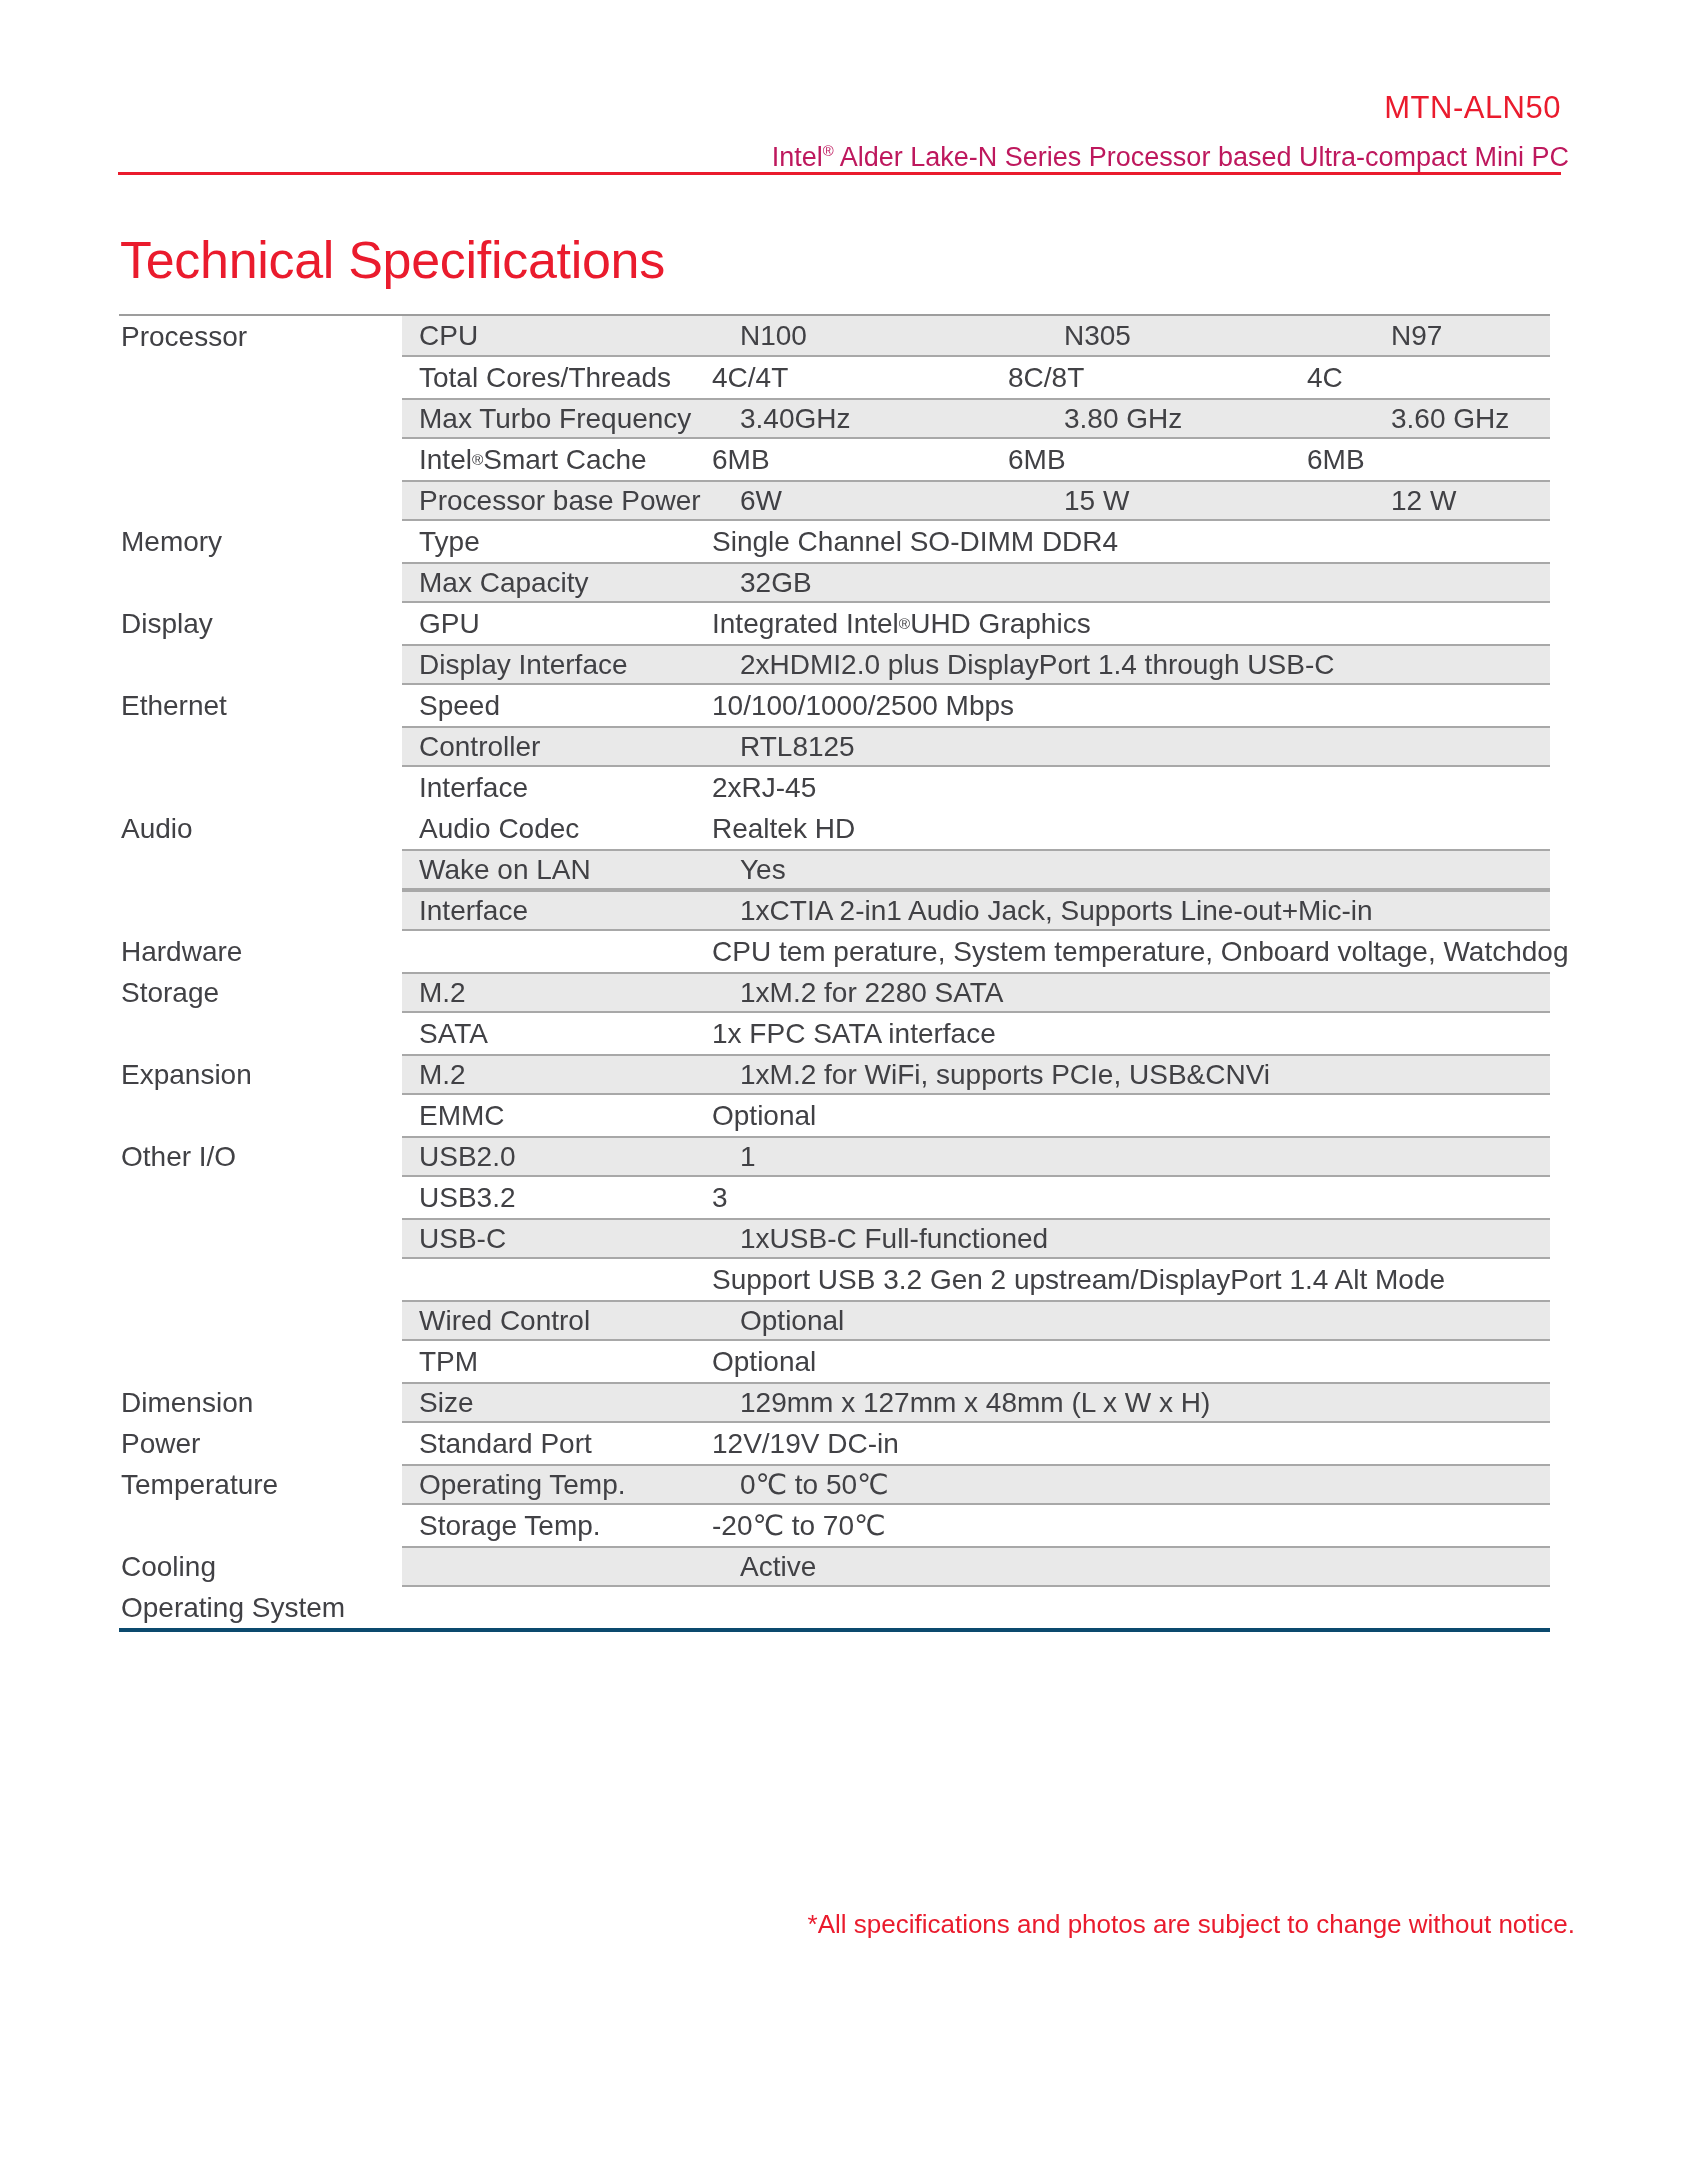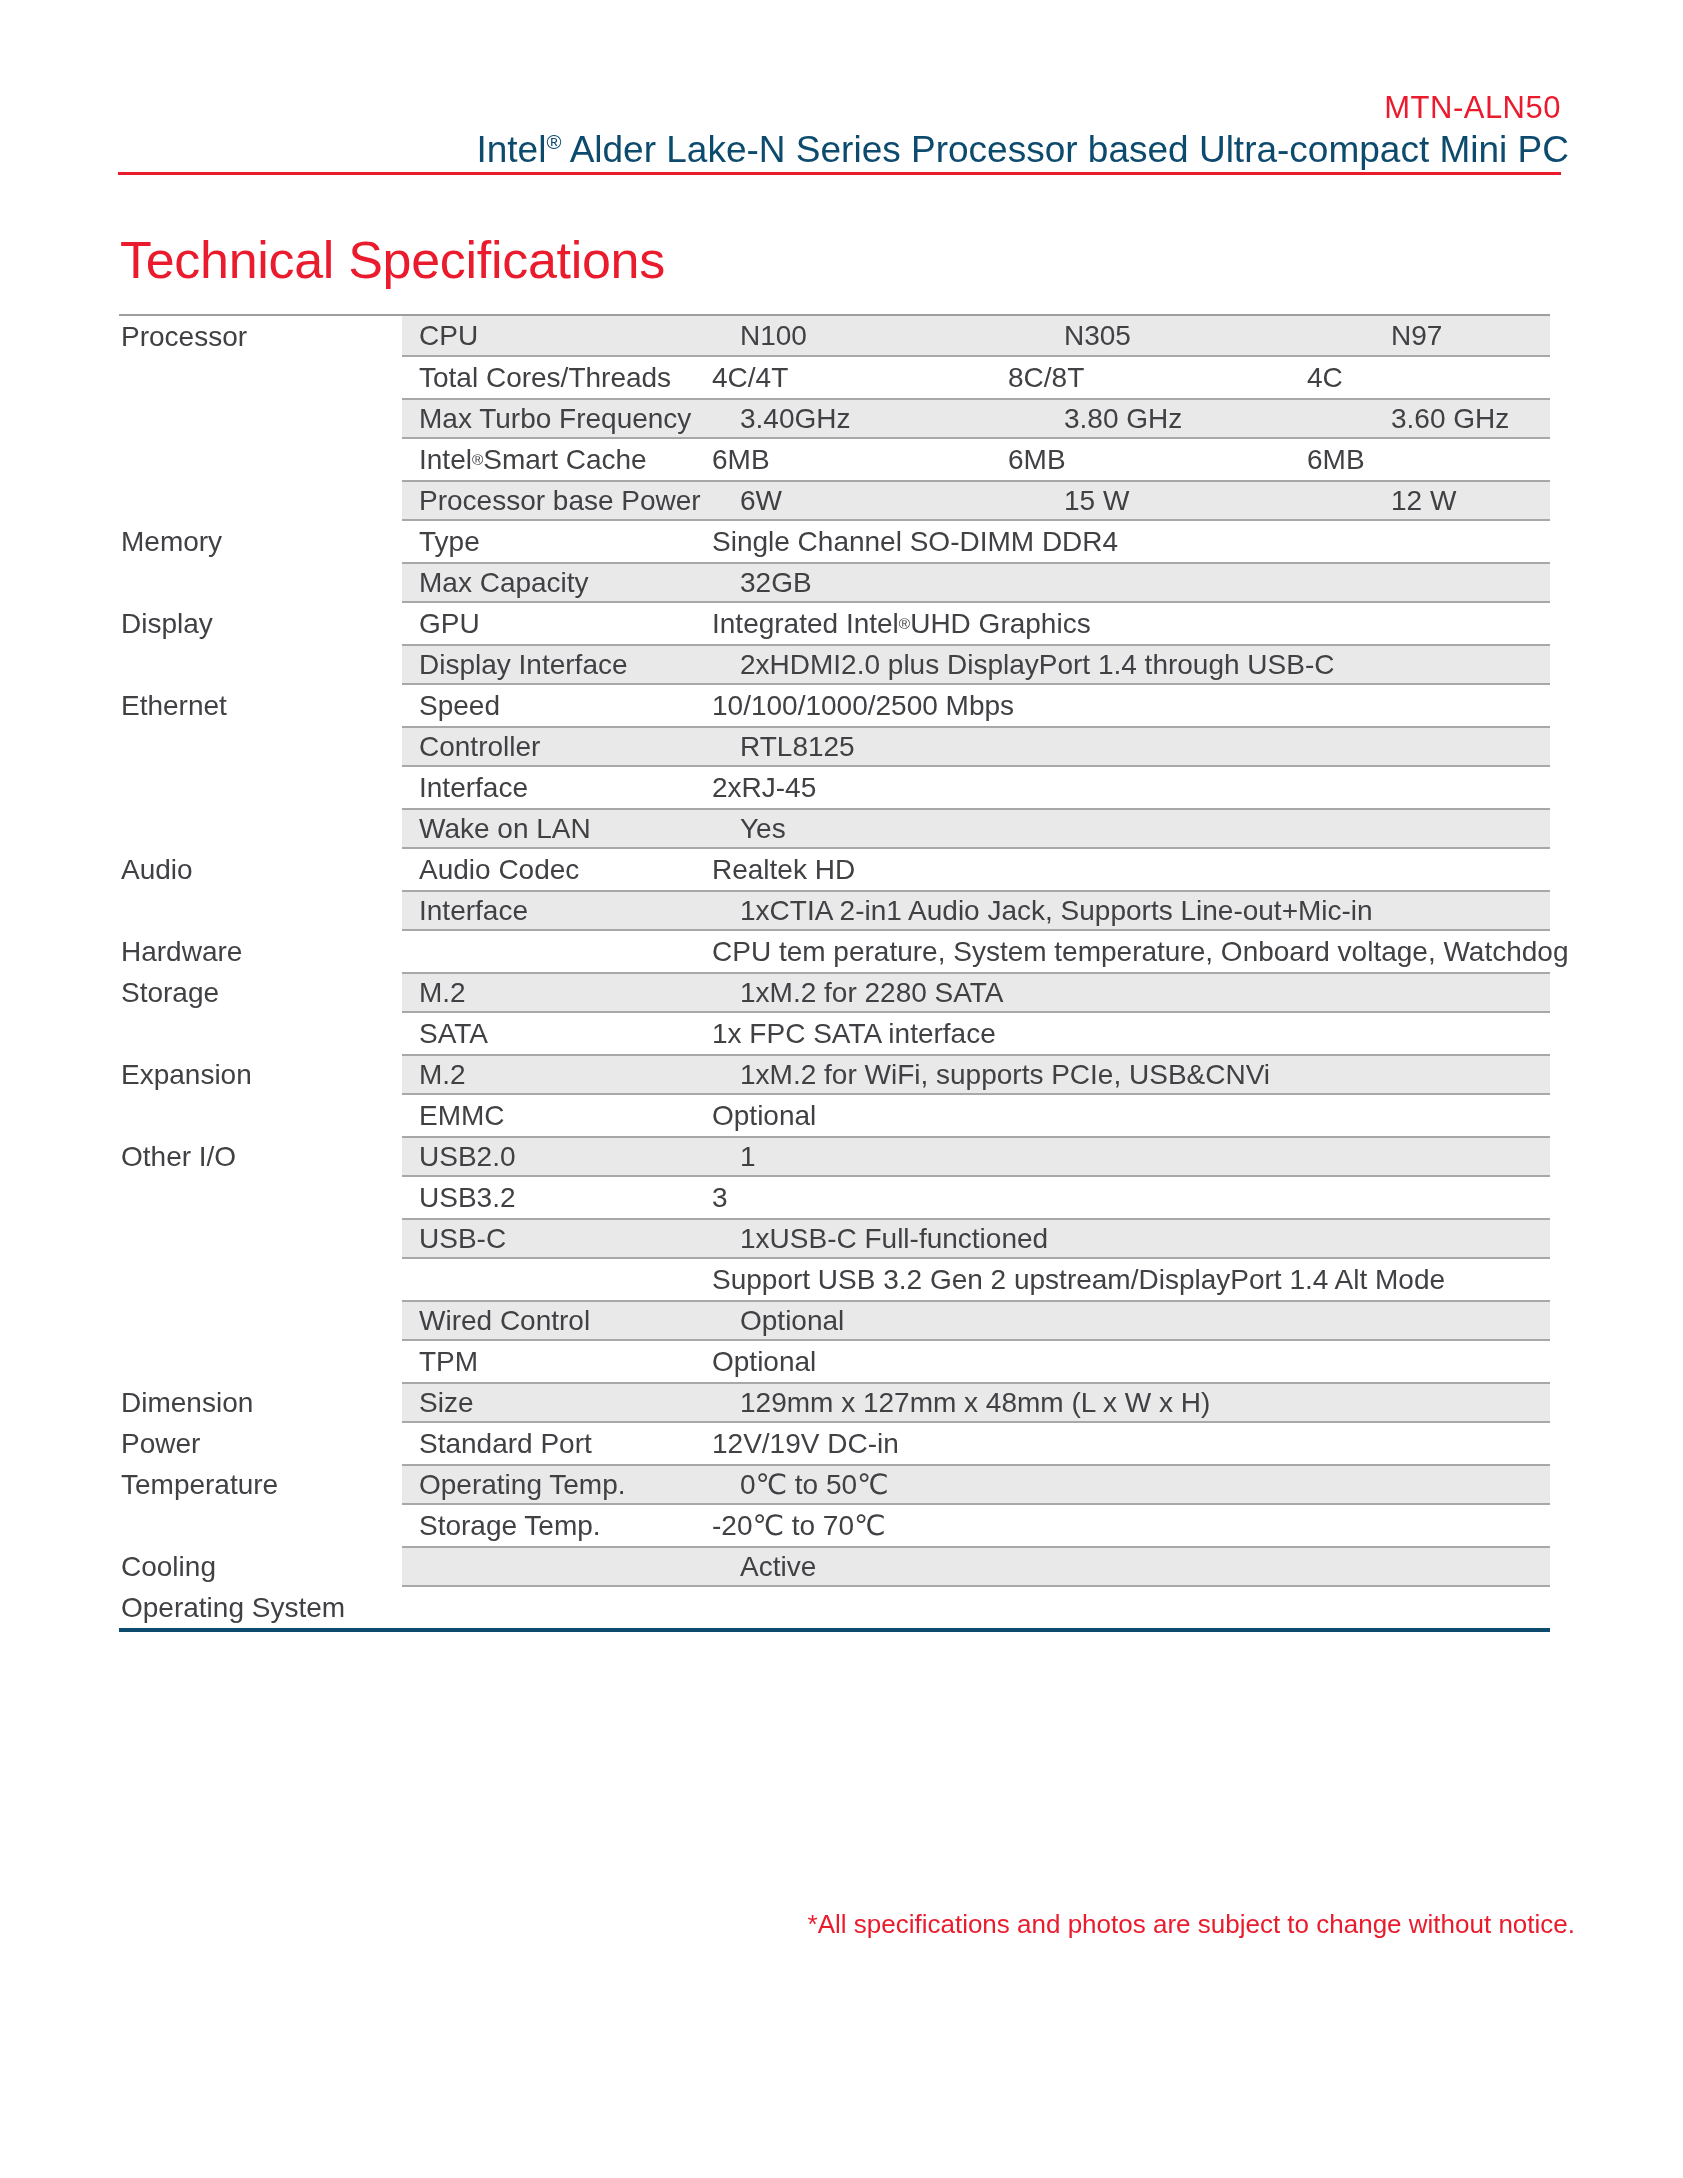--- a/index.html
+++ b/index.html
@@ -11,22 +11,22 @@
   }
   sup{font-size:55%;vertical-align:super;line-height:0;}
 
   
   .model{
     position:absolute;top:91px;right:122px;
     font-size:31px;line-height:1.1;color:#ea1b2d;
     letter-spacing:0.5px;white-space:nowrap;
   }
   .subtitle{
-    position:absolute;top:128px;right:114px;
-    font-size:37px;line-height:1.2;color:#0c4a6e;
+    position:absolute;top:141px;right:114px;
+    font-size:27px;line-height:1.2;color:#be185d;
     white-space:nowrap;
   }
   .header-rule{
     position:absolute;top:172px;left:118px;right:122px;
     height:3px;background:#ea1b2d;
   }
   .page-title{
     position:absolute;top:232px;left:120px;
     font-size:52px;line-height:1.1;color:#ea1b2d;
     letter-spacing:-0.3px;white-space:nowrap;
@@ -172,34 +172,34 @@
       </div>
     </div>
     <div class="row">
       <div class="label-cell"></div>
       <div class="band">
         <div class="key-cell">Interface</div>
         <div class="val-cell span">2xRJ-45</div>
       </div>
     </div>
     <div class="row">
+      <div class="label-cell">Audio</div>
+      <div class="band">
+        <div class="key-cell">Audio Codec</div>
+        <div class="val-cell span">Realtek HD</div>
+      </div>
+    </div>
+    <div class="row">
       <div class="label-cell"></div>
       <div class="band shaded">
         <div class="key-cell">Wake on LAN</div>
         <div class="val-cell span">Yes</div>
       </div>
     </div>
     <div class="row">
-      <div class="label-cell">Audio</div>
-      <div class="band">
-        <div class="key-cell">Audio Codec</div>
-        <div class="val-cell span">Realtek HD</div>
-      </div>
-    </div>
-    <div class="row">
       <div class="label-cell"></div>
       <div class="band shaded">
         <div class="key-cell">Interface</div>
         <div class="val-cell span">1xCTIA 2-in1 Audio Jack, Supports Line-out+Mic-in</div>
       </div>
     </div>
     <div class="row">
       <div class="label-cell">Hardware</div>
       <div class="band">
         <div class="key-cell"></div>

